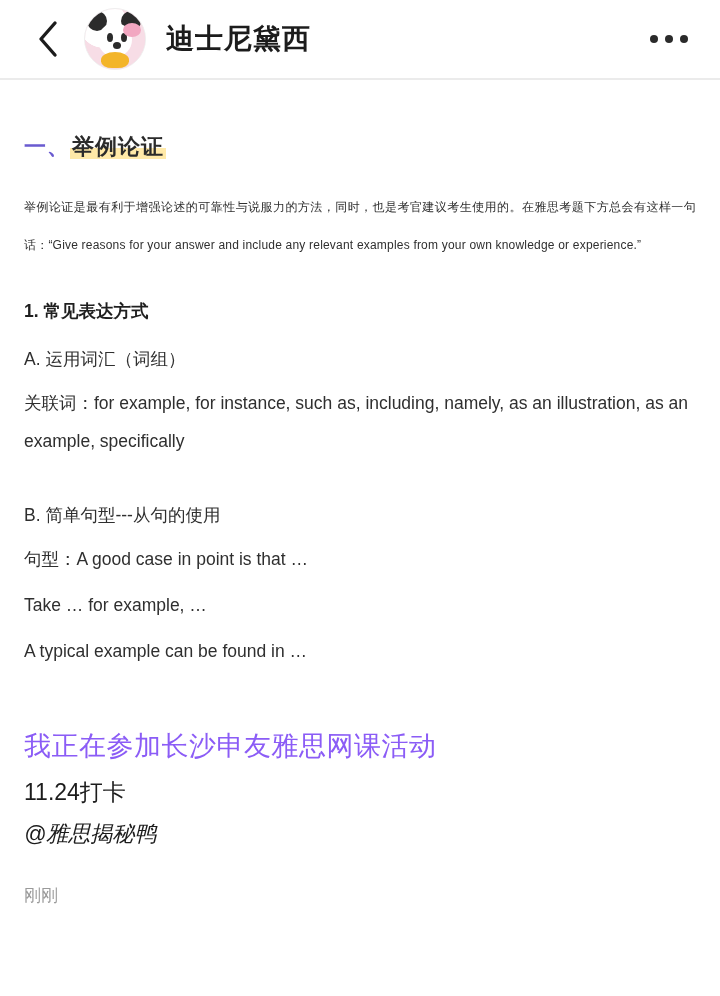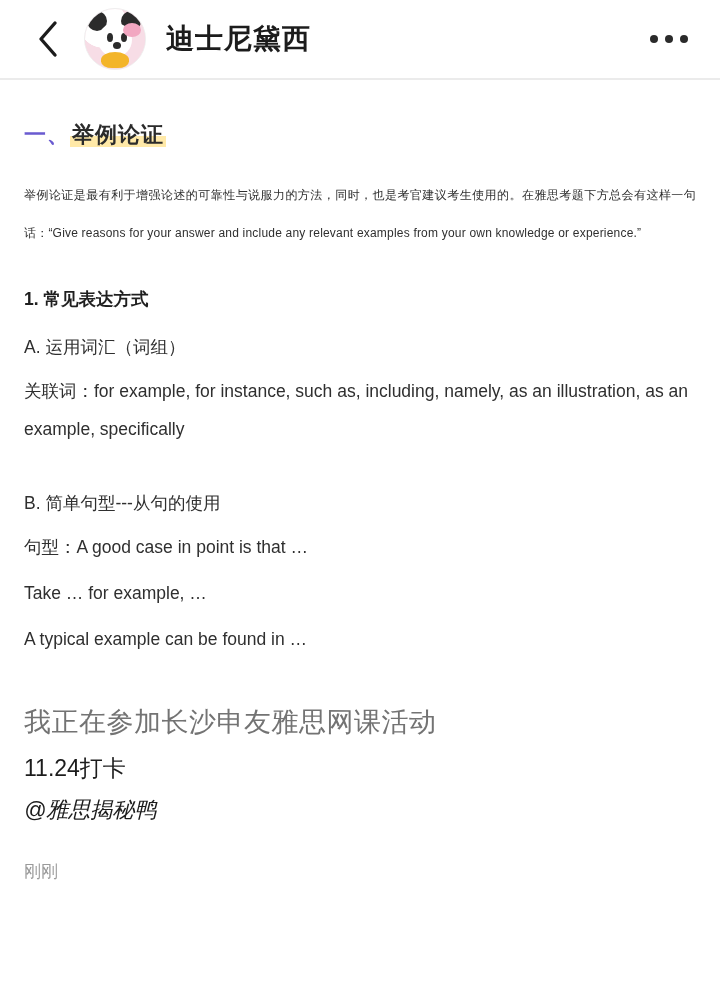--- a/index.html
+++ b/index.html
@@ -125,21 +125,21 @@
   }
 
   .divider {
     height: 2px;
     background: #ebebeb;
     width: 100%;
   }
 
   
   .content {
-    padding: 4px 24px;
+    padding: 16px 24px;
     box-sizing: border-box;
   }
 
   .sec-heading {
     margin-top: 36px;
     font-size: 22px;
     font-weight: 700;
     letter-spacing: 1px;
     display: inline-block;
     position: relative;
@@ -183,21 +183,21 @@
 
   
   .caption {
     padding: 0 24px;
     box-sizing: border-box;
     margin-top: 38px;
   }
   .caption-main {
     font-size: 27px;
     line-height: 44px;
-    color: #737373;
+    color: #8b5cf6;
     letter-spacing: 0.5px;
   }
   .caption-line {
     font-size: 23px;
     line-height: 40px;
     color: #1c1c1c;
     margin-top: 4px;
   }
   .caption-at {
     font-size: 22px;

